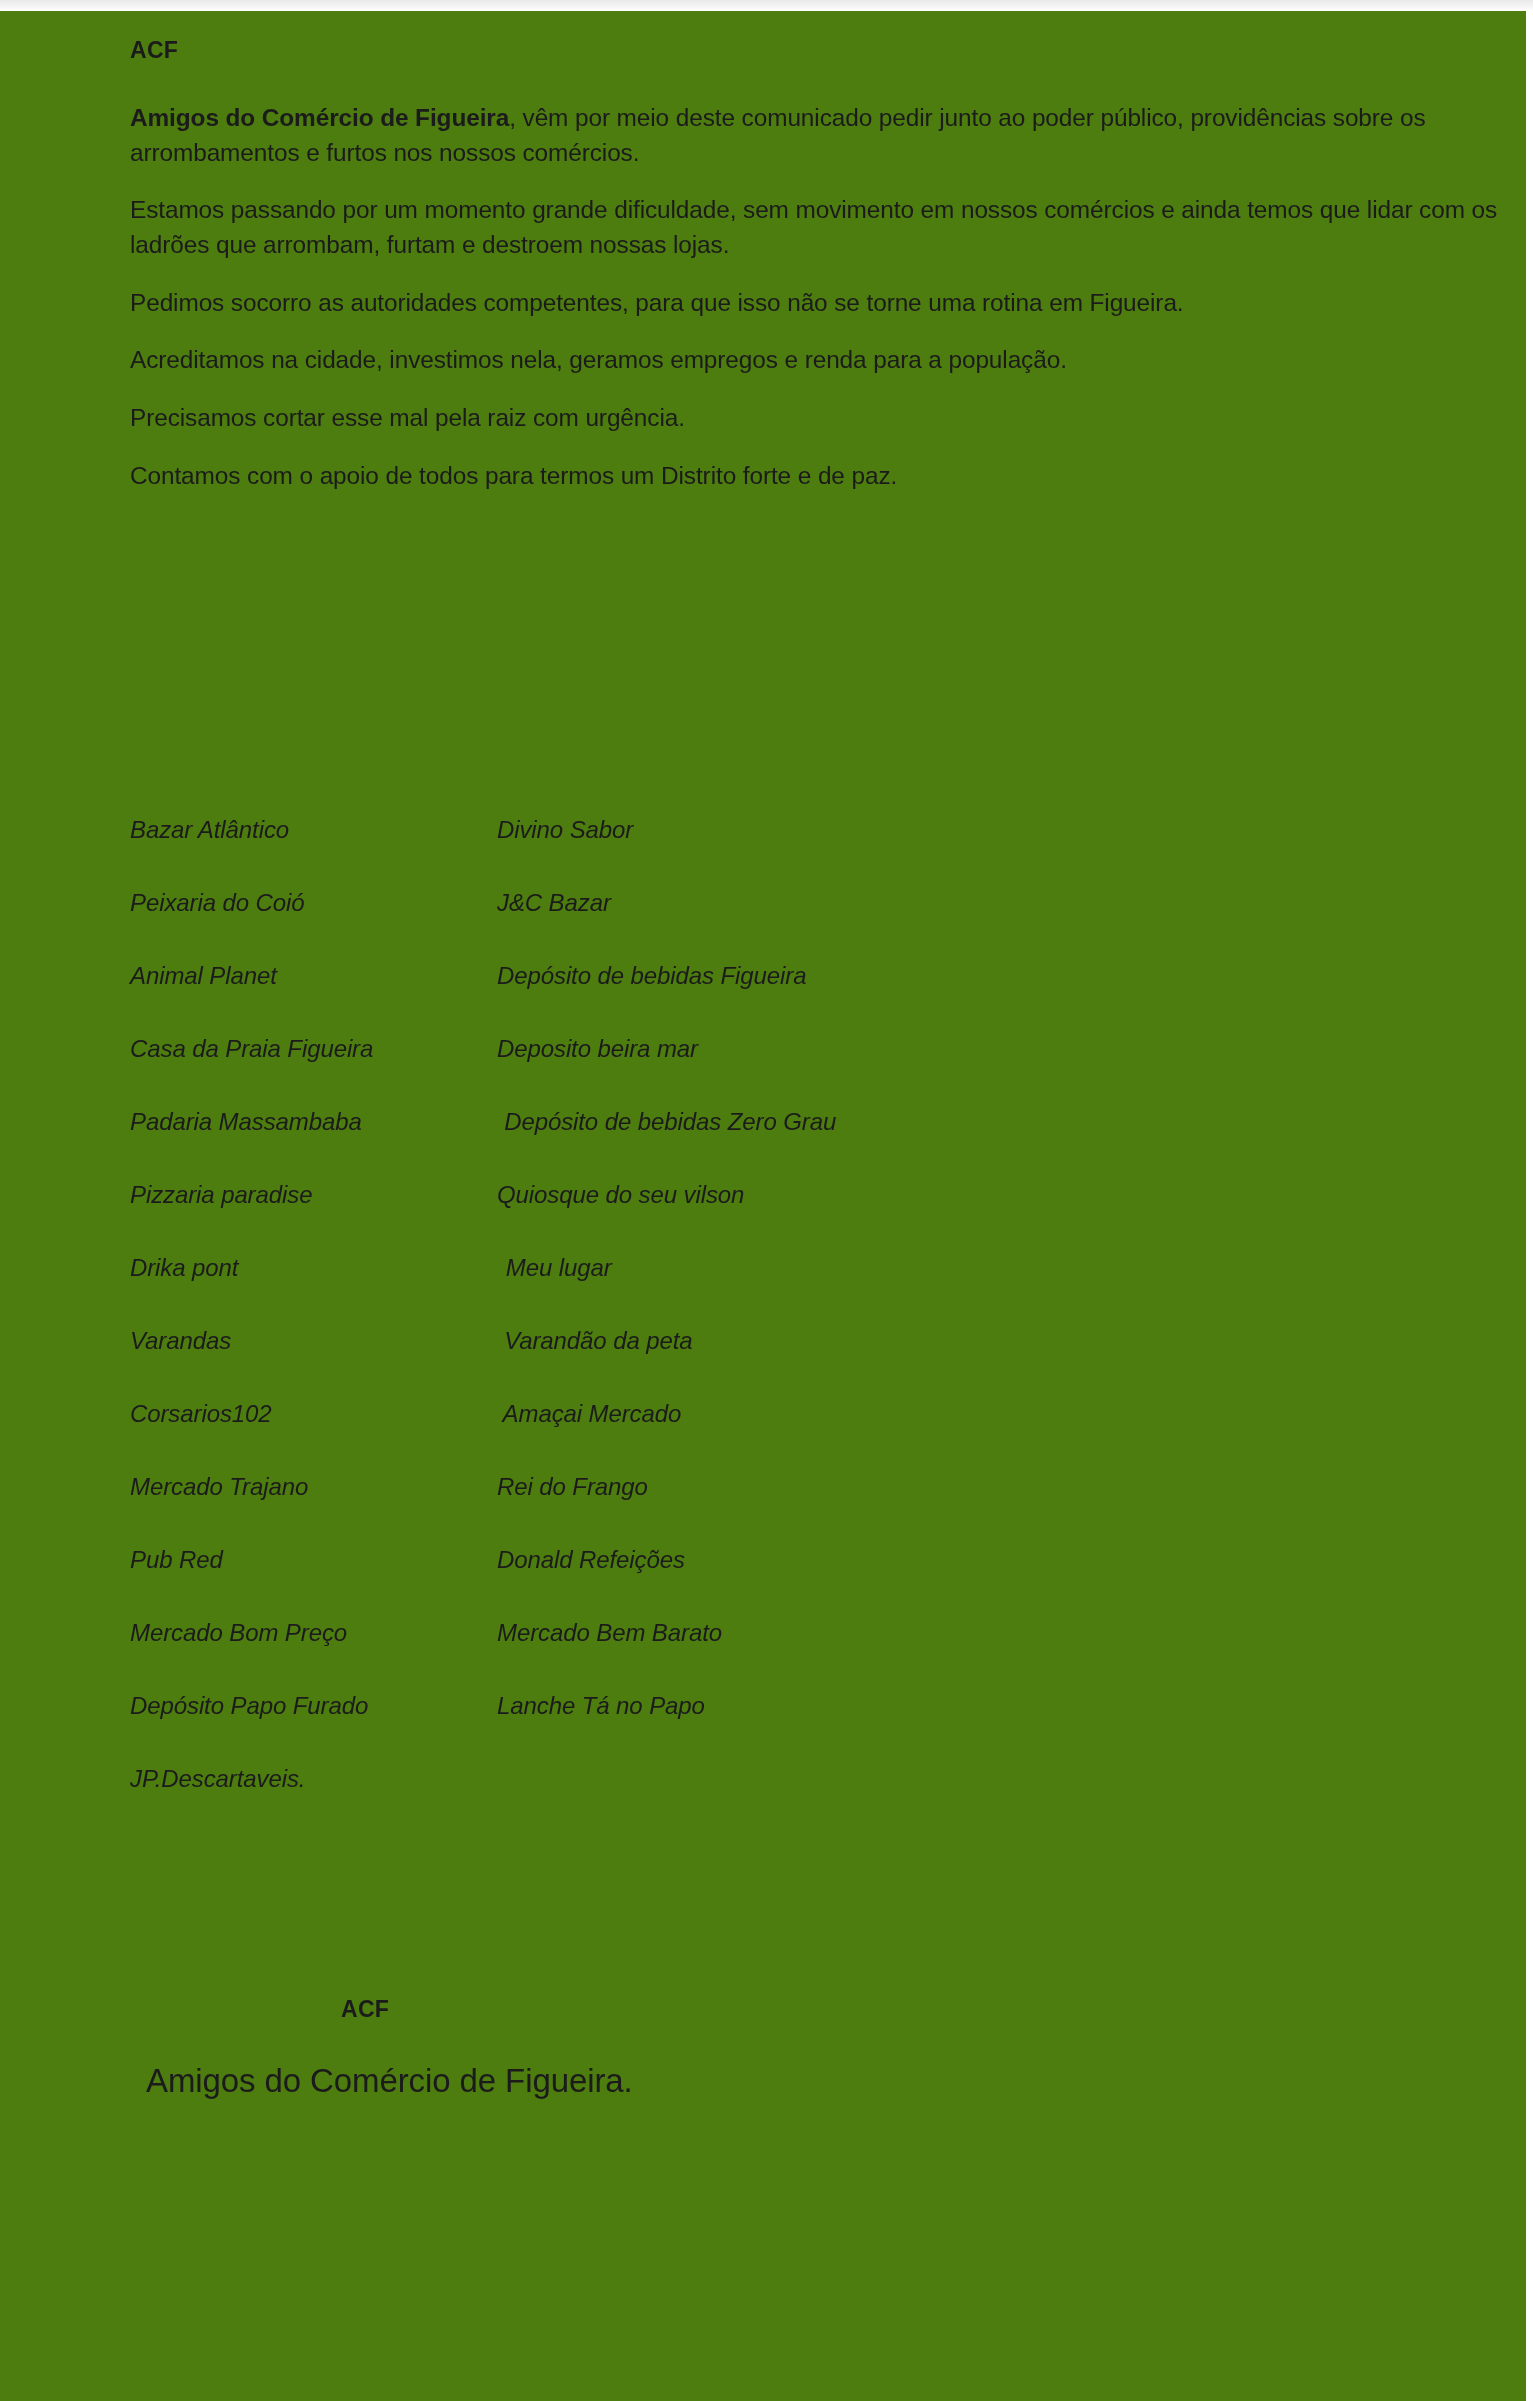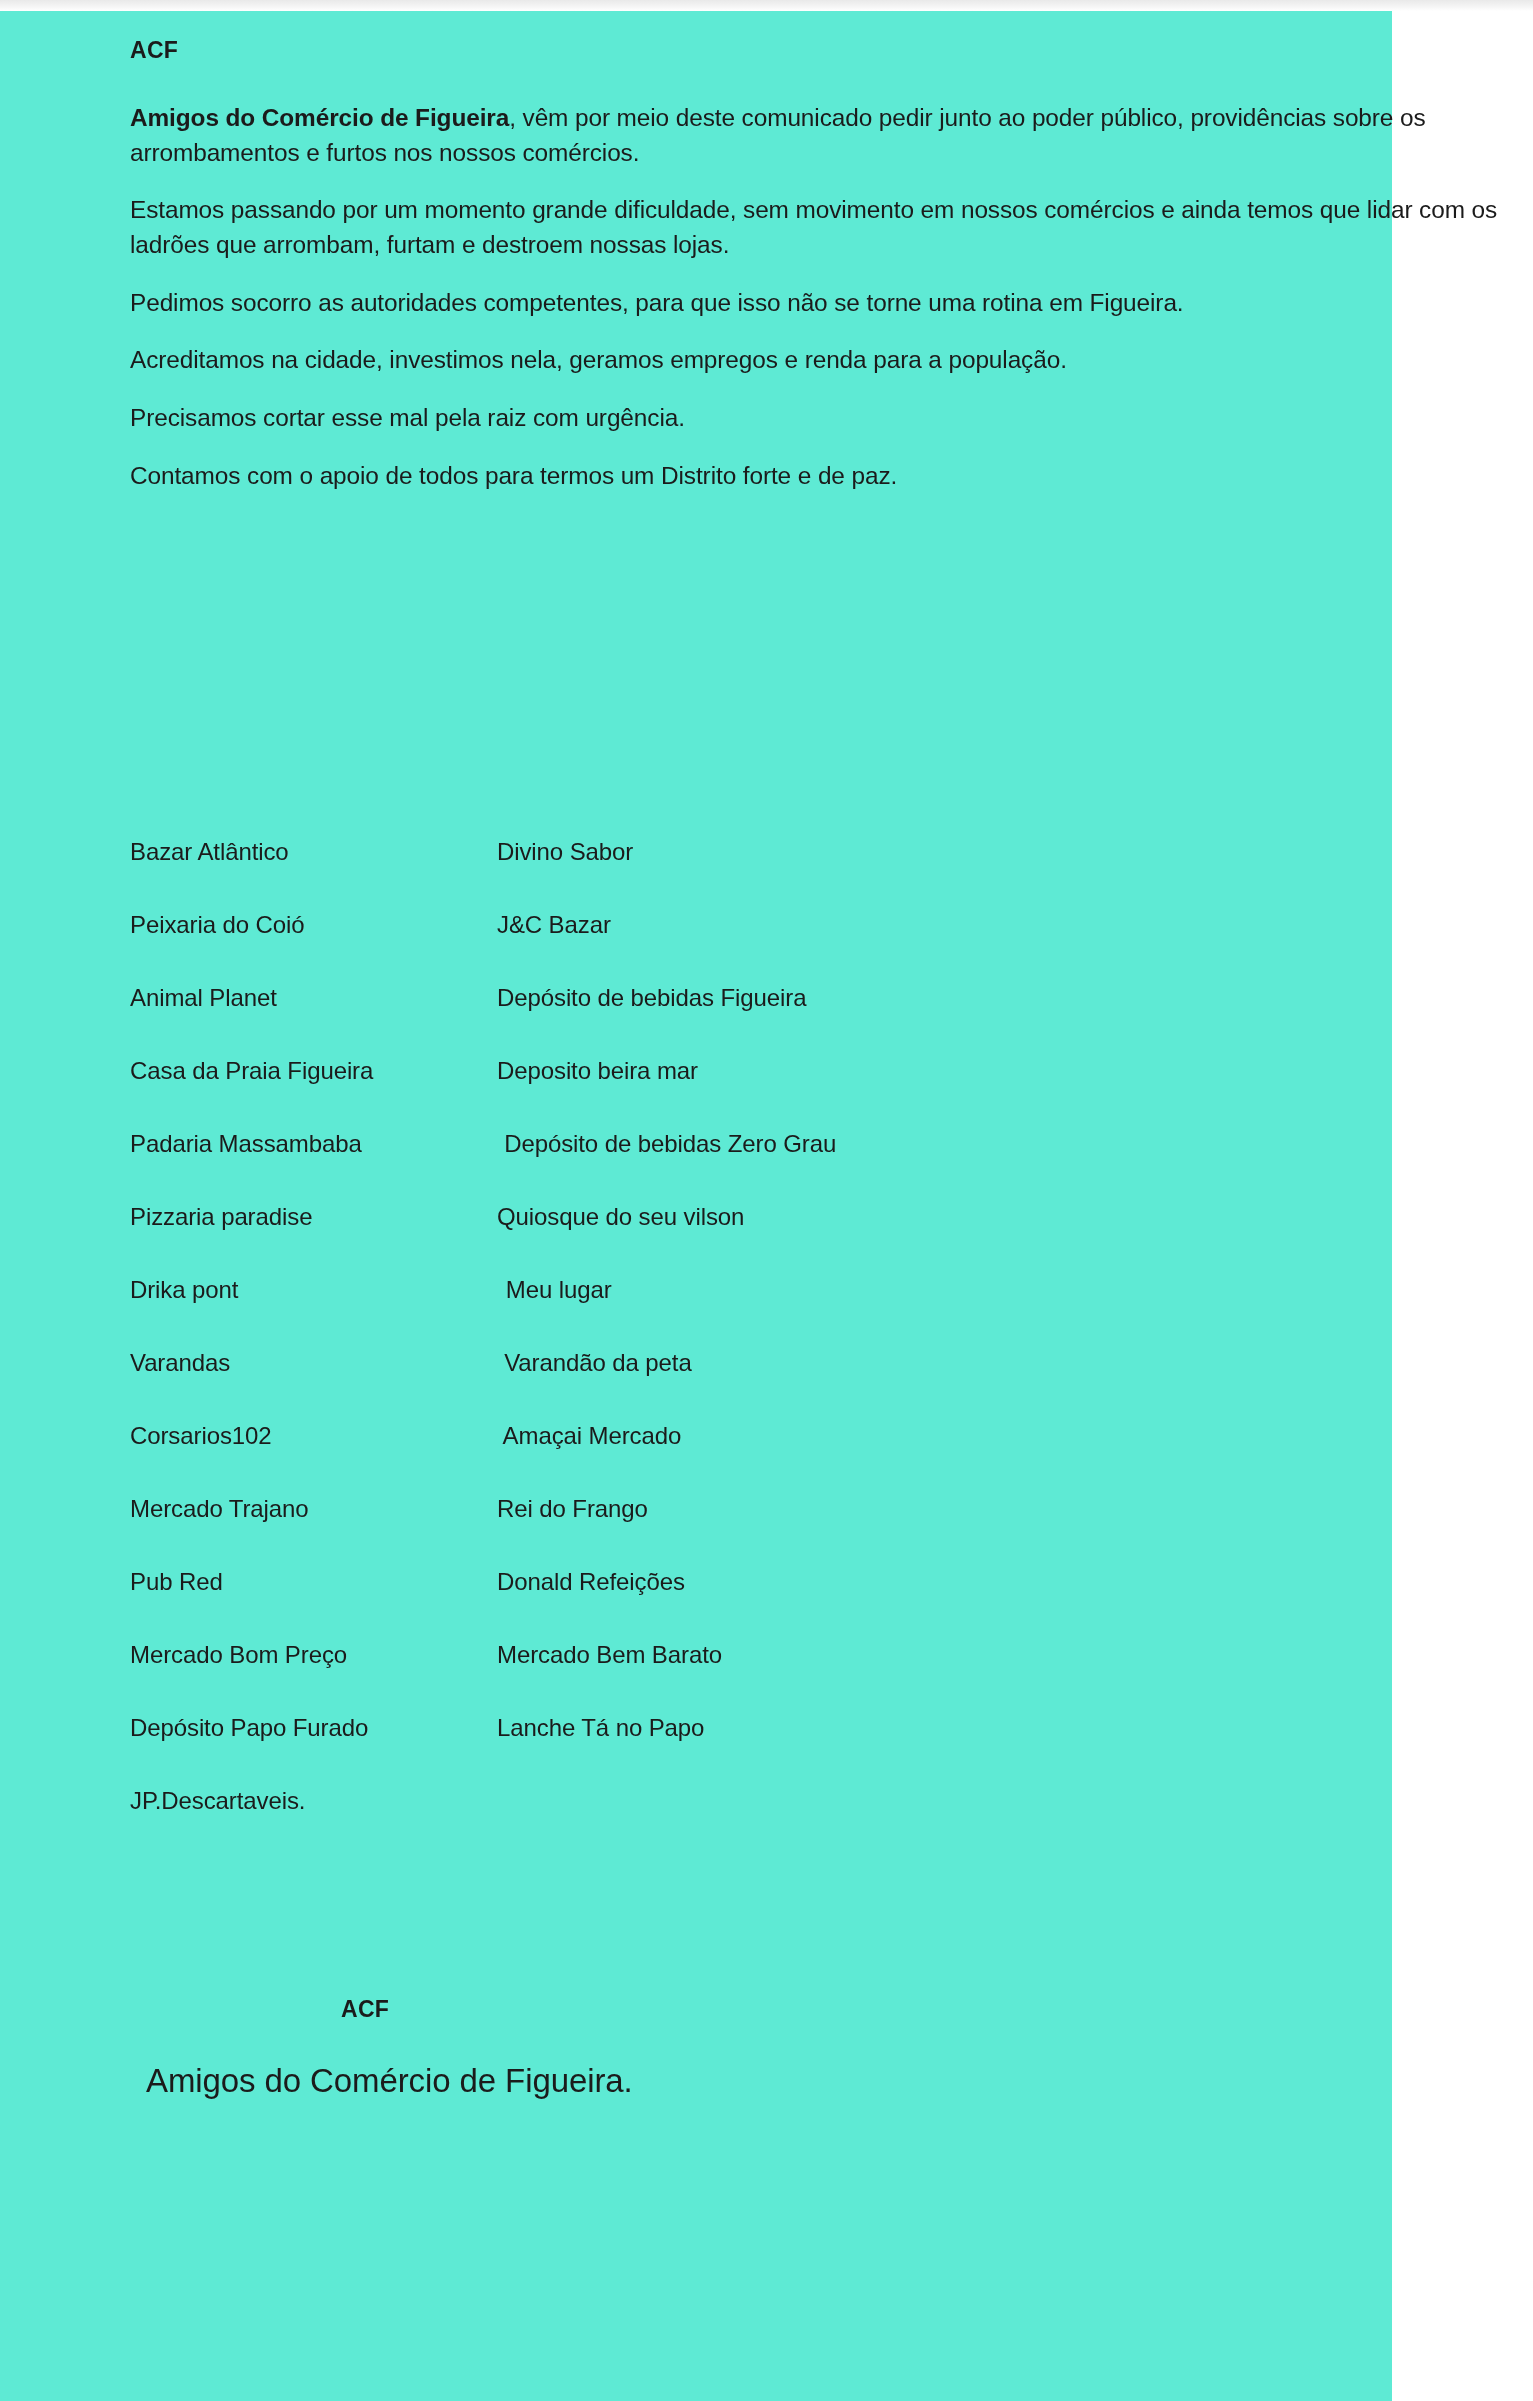--- a/index.html
+++ b/index.html
@@ -23,25 +23,25 @@
     top: 0;
     left: 0;
     width: 1534px;
     height: 11.2px;
     background: linear-gradient(to bottom, #e9e9e9 0%, #f4f4f4 55%, #ffffff 100%);
     pointer-events: none;
   }
 
   .page {
     position: relative;
-    width: 1392px;
+    width: 1526px;
     min-height: 2401px;
     box-sizing: border-box;
     padding: 0;
-    background: #5eead4;
+    background: #4d7c0f;
   }
 
   
   .doc-body {
     position: absolute;
     left: 130px;
     top: 37px;
     width: 1382px;
   }
 
@@ -73,22 +73,23 @@
   
   .signatories {
     position: absolute;
     left: 130px;
     top: 816px;
     width: 1198px;
   }
 
   .sig-row {
     display: flex;
-    align-items: center;
+    align-items: flex-start;
     height: 73px;
+    font-style: italic;
   }
 
   .sig-col-a {
     width: 367px;
     flex: 0 0 367px;
     font-size: 24px;
     line-height: 1.2;
     letter-spacing: -0.1px;
   }
 

